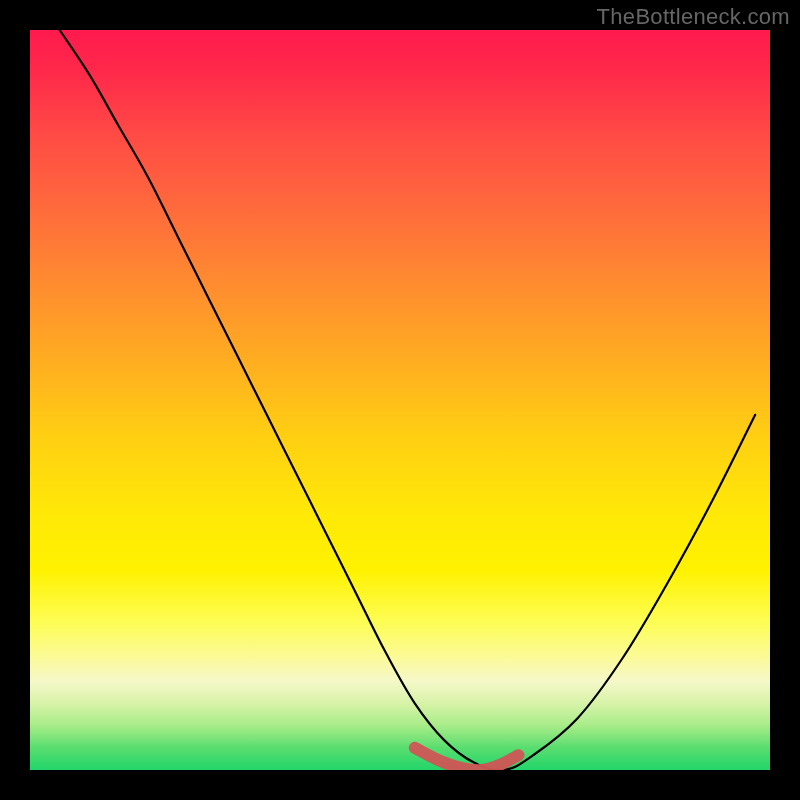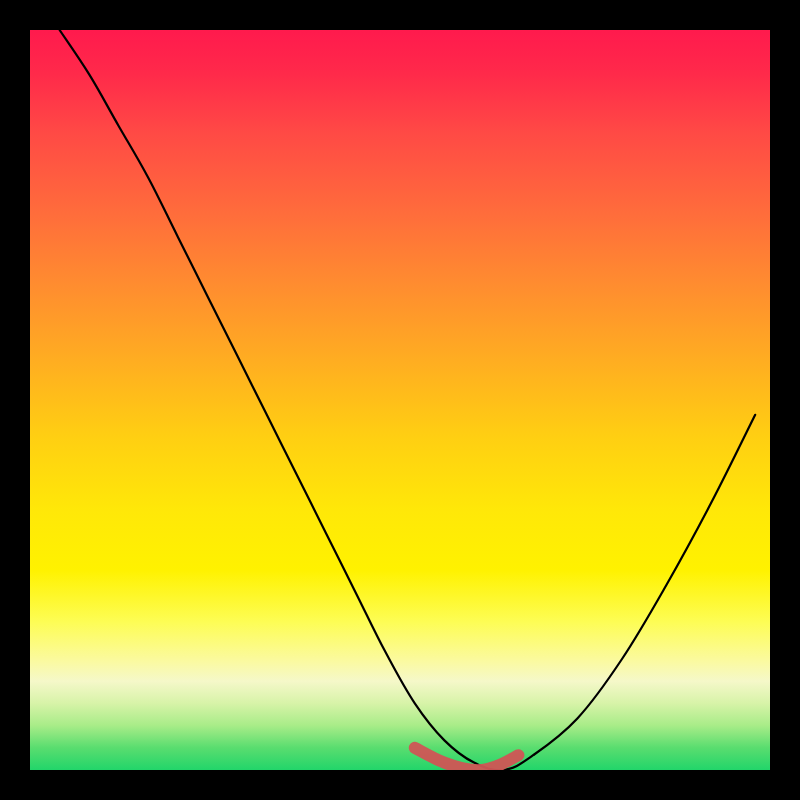--- a/index.html
+++ b/index.html
@@ -77,20 +77,21 @@
     stroke-linecap: round;
     stroke-linejoin: round;
     opacity: 0.95;
   }
 </style>
 </head>
 <body>
 
 <div class="frame">
 
+  <div class="watermark">TheBottleneck.com</div>
 
   <div class="plot-wrap">
     <div class="gradient-bg"></div>
 
     <svg class="curve" viewBox="0 0 740 740" preserveAspectRatio="none">
 
       <path id="main-curve" class="curve-path" d="M 29.6 0.0 C 34.9 8.0, 48.5 27.1, 59.2 44.4 C 69.9 61.7, 78.1 77.6, 88.8 96.2 C 99.5 114.8, 107.7 128.0, 118.4 148.0 C 129.1 168.0, 137.3 185.9, 148.0 207.2 C 158.7 228.5, 166.9 245.1, 177.6 266.4 C 188.3 287.7, 196.5 304.3, 207.2 325.6 C 217.9 346.9, 226.1 363.5, 236.8 384.8 C 247.5 406.1, 255.7 422.7, 266.4 444.0 C 277.1 465.3, 285.3 481.9, 296.0 503.2 C 306.7 524.5, 314.9 541.1, 325.6 562.4 C 336.3 583.7, 344.5 601.6, 355.2 621.6 C 365.9 641.6, 374.1 657.4, 384.8 673.4 C 395.5 689.4, 403.7 699.7, 414.4 710.4 C 425.1 721.1, 433.3 727.3, 444.0 732.6 C 454.7 737.9, 462.9 741.3, 473.6 740.0 C 484.3 738.7, 489.9 734.5, 503.2 725.2 C 516.5 715.9, 531.6 705.5, 547.6 688.2 C 563.6 670.9, 576.0 653.0, 592.0 629.0 C 608.0 605.0, 620.4 583.0, 636.4 555.0 C 652.4 527.0, 664.8 504.2, 680.8 473.6 C 696.8 443.0, 717.2 400.8, 725.2 384.8"></path>
 
       <path id="highlight-curve" class="highlight-path" d="M 384.8 717.8 C 390.1 720.5, 403.7 728.6, 414.4 732.6 C 425.1 736.6, 434.7 739.3, 444.0 740.0 C 453.3 740.7, 458.2 739.0, 466.2 736.3 C 474.2 733.6, 484.4 727.2, 488.4 725.2"></path>
     </svg>

